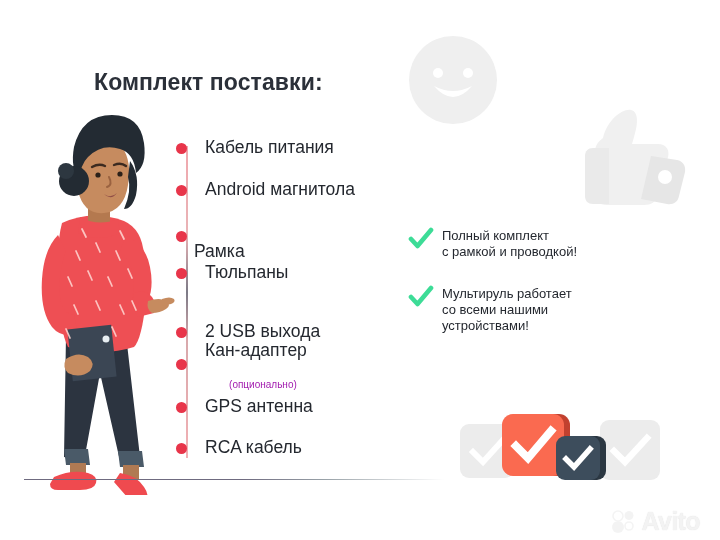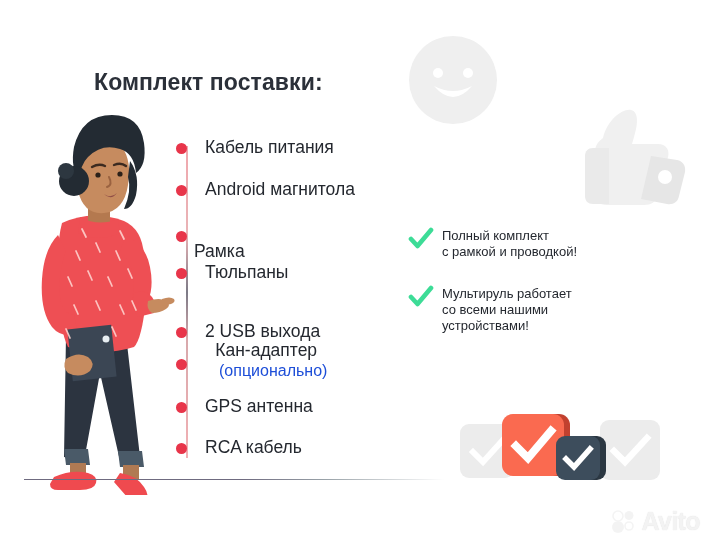--- a/index.html
+++ b/index.html
@@ -38,21 +38,21 @@
   #list-connector{
     position:absolute;left:10px;top:18px;width:1.6px;height:312px;
     background:linear-gradient(to bottom,#f0a8ae 0%,#e9b3b6 28%,#7c7a86 47%,#d8a9ac 62%,#f2b0b4 100%);
   }
   .list-item{position:absolute;left:0;display:flex;align-items:flex-start;}
   .bullet{
     width:11px;height:11px;border-radius:50%;
     background:#e8354a;flex:0 0 auto;margin-top:5px;
   }
   .li-text{margin-left:18px;color:#24282f;font-size:17.5px;line-height:1.14;white-space:nowrap;}
-  .li-sub{display:block;font-size:16px;margin-left:14px;margin-top:1px;color:#1d4ed8;}
+  .li-sub{display:block;font-size:10px;margin-left:14px;margin-top:18px;color:#a21caf;}
 
   
   #benefits{position:absolute;left:408px;top:228px;width:300px;}
   .benefit{position:absolute;left:0;display:flex;align-items:flex-start;}
   .check-mark{width:26px;height:26px;flex:0 0 auto;margin-top:-2px;}
   .benefit-text{margin-left:8px;color:#24282f;font-size:13px;line-height:1.22;white-space:pre-line;font-weight:500;}
 
   
   #checkbox-cluster{position:absolute;left:458px;top:412px;width:200px;height:72px;}
   .cb{position:absolute;border-radius:9px;}

